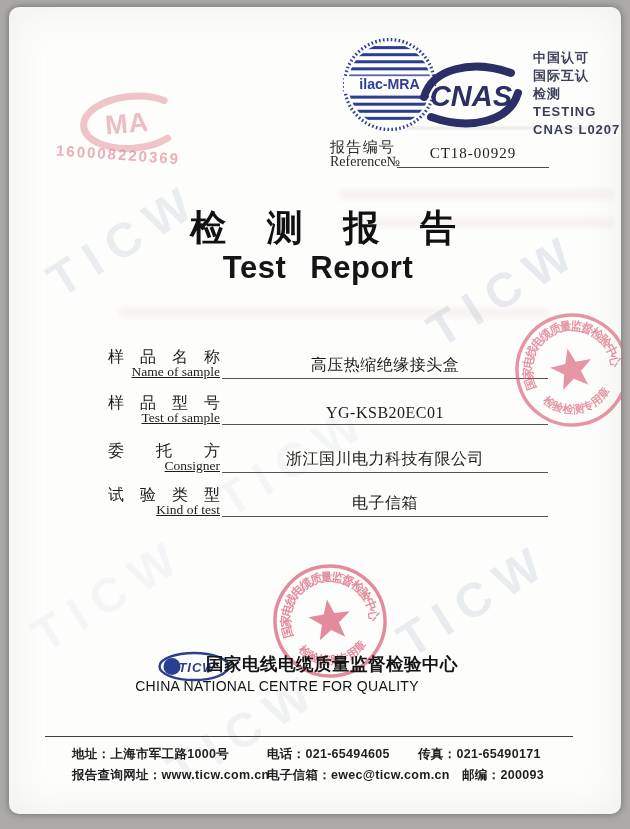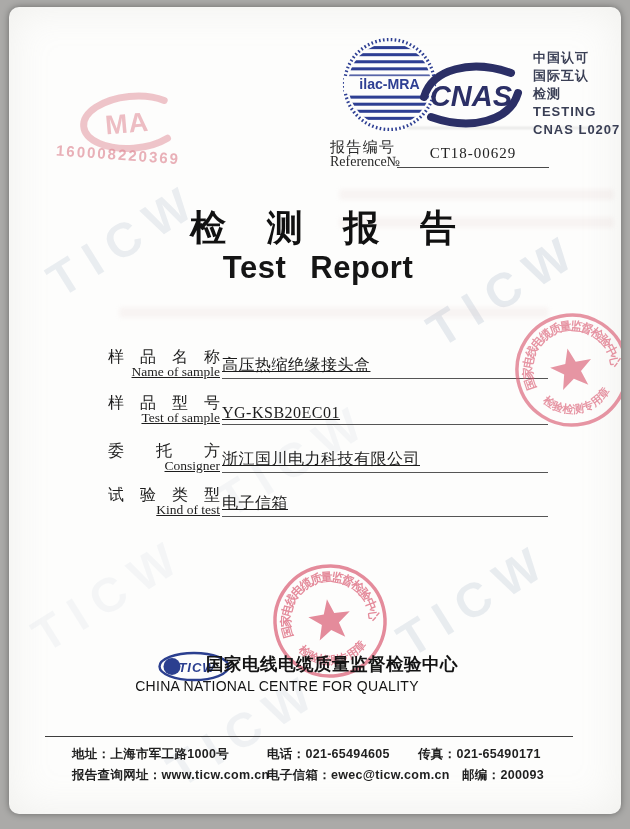--- a/index.html
+++ b/index.html
@@ -63,22 +63,22 @@
               font:700 31px "Liberation Sans", sans-serif; word-spacing:15px;
               letter-spacing:.5px; color:#151515; }
 
   
   .frow { position:absolute; left:99px; width:440px; height:34px; }
   .frow .lbl-cn { position:absolute; left:0; top:0; width:112px;
                   font:16px "Liberation Serif", serif; color:#1d1d1d; }
   .frow .lbl-en { position:absolute; left:0; top:17px; width:112px; text-align:right;
                   font:13.5px "Liberation Serif", serif; color:#1d1d1d;text-decoration:underline; }
   .frow .fline  { position:absolute; left:114px; right:0; bottom:2px; border-top:1px solid #555; }
-  .frow .fval   { position:absolute; left:114px; right:0; bottom:5px; 
-                  font:16px "Liberation Serif", serif; color:#1c1c1c; letter-spacing:.5px;text-decoration:underline; }
+  .frow .fval   { position:absolute; left:114px; right:0; bottom:5px; text-align:center;
+                  font:16px "Liberation Serif", serif; color:#1c1c1c; letter-spacing:.5px; }
 
   
   .stamp { position:absolute; pointer-events:none; }
 
   
   .org-logo { left:148px; top:643px; width:74px; height:33px; }
   .org-cn { left:197px; top:645px; font:700 17.5px "Liberation Sans", sans-serif;
             letter-spacing:.5px; color:#141414; }
   .org-en1 { left:0; top:671px; width:536px; text-align:center;
              font:400 14px "Liberation Sans", sans-serif; letter-spacing:.3px; color:#141414; }
@@ -148,21 +148,21 @@
   </svg>
   <div class="abs cma-num">160008220369</div>
 
   <div class="abs ref-cn" style="display: flex; justify-content: space-between;">
       <span>报</span>
       <span>告</span>
       <span>编</span>
       <span>号</span>
     </div>
   <div class="abs ref-en">Reference№</div>
-  <div class="abs ref-val">CT18-00629</div>
+  <div class="abs ref-val">CT18-00929</div>
   <div class="abs ref-line"></div>
 
   <div class="abs title-cn" style="display: flex; justify-content: space-between;">
       <span>检</span>
       <span>测</span>
       <span>报</span>
       <span>告</span>
     </div>
   <div class="abs title-en">Test Report</div>
 

